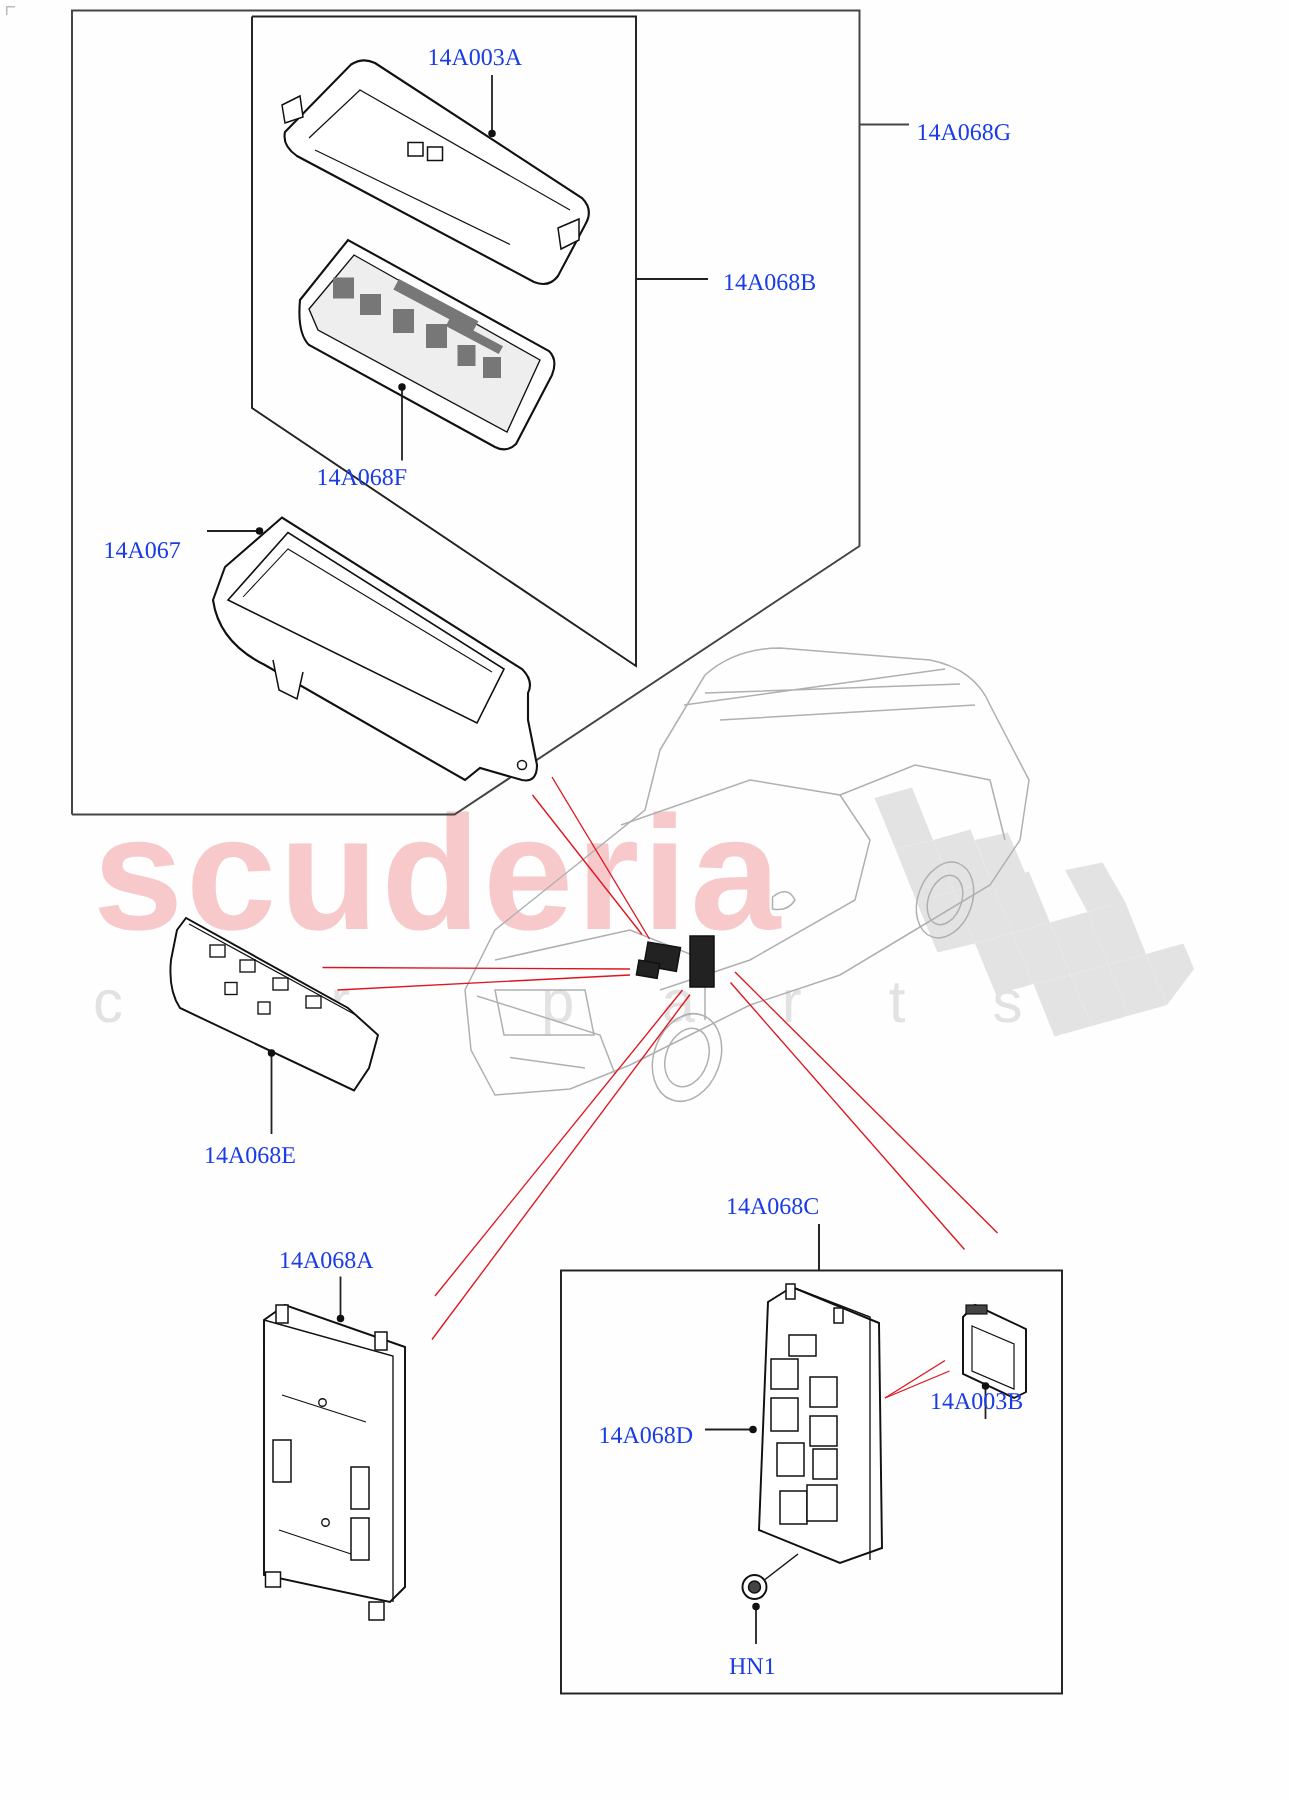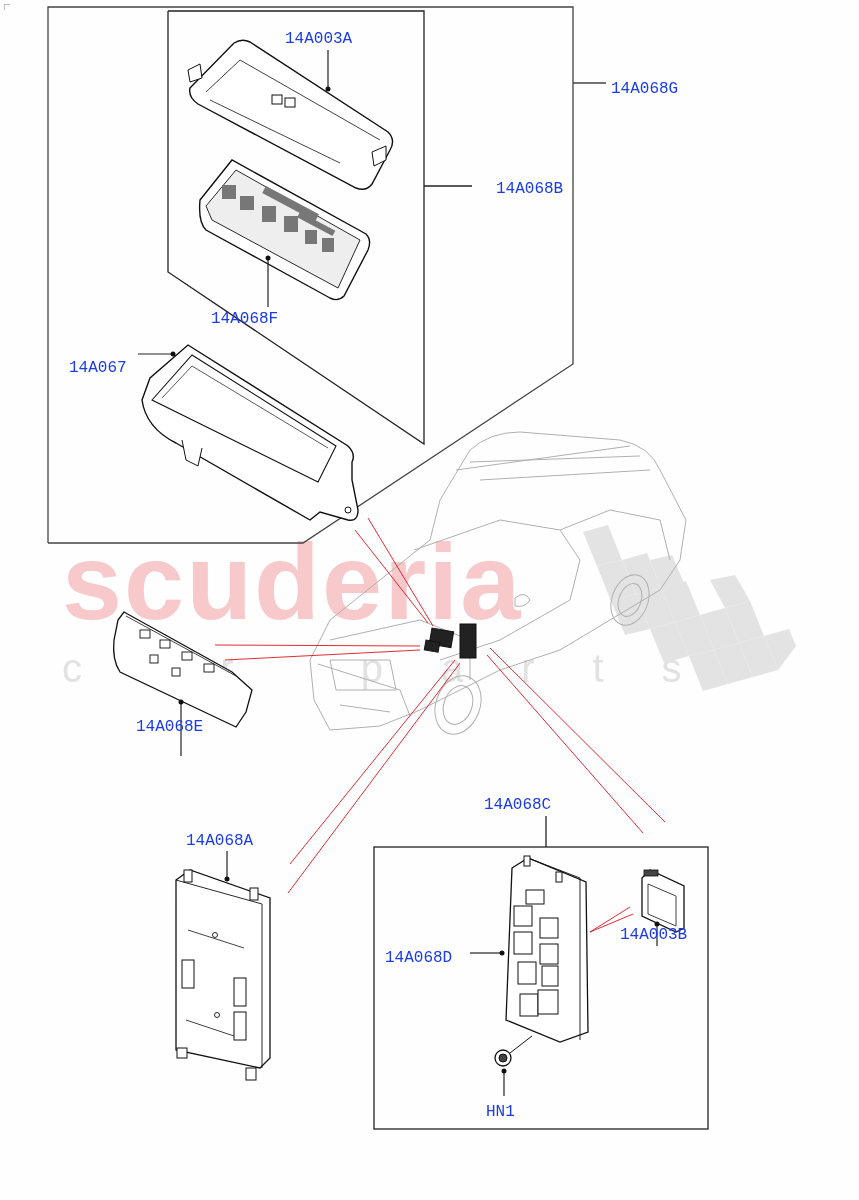--- a/index.html
+++ b/index.html
@@ -1,18 +1,18 @@
 <!DOCTYPE html>
 <html><head>
   <meta charset="utf-8">
   <style>
     html, body { margin:0; padding:0; background:#fdfefd; }
     body { width:859px; height:1200px; position:relative; overflow:hidden; font-family:"Liberation Sans", sans-serif; }
     #stage { position:absolute; left:0; top:0; width:859px; height:1200px; }
-    .label { position:absolute; font-size:16px; color:#1a3be6; font-family:Liberation Mono, monospace; white-space:nowrap; line-height:1; cursor:pointer; }
+    .label { position:absolute; font-size:16px; color:#1a3be6; font-family:Liberation Serif, serif; white-space:nowrap; line-height:1; cursor:pointer; }
     .wm-big { position:absolute; left:62px; top:528px; font-size:108px; font-weight:bold; color:#f7c9cb; letter-spacing:2px; font-family:"Liberation Sans", sans-serif; line-height:1; }
     .wm-small { position:absolute; left:62px; top:648px; font-size:40px; color:#e2e2e2; letter-spacing:58px; font-family:"Liberation Sans", sans-serif; line-height:1; }
     .corner { position:absolute; left:4px; top:4px; width:5px; height:5px; border-left:1px solid #bbb; border-top:1px solid #bbb; }
   </style>
 </head>
 <body>
 
 <div id="stage">
   <div class="corner"></div>
 
@@ -193,22 +193,22 @@
       <path d="M642,878 L650,870 L684,886 L684,928 L676,932 L642,916 Z"></path>
       <path d="M648,884 L676,896 L676,926 L648,914 Z" stroke-width="0.8"></path>
       <rect x="644" y="870" width="14" height="6" fill="#444" stroke-width="0.8"></rect>
     </g>
     <line x1="657" y1="924" x2="657" y2="946" stroke="#222" stroke-width="1.2"></line>
     <circle cx="657" cy="924" r="2.5" fill="#111"></circle>
   </svg>
 
   <span class="label" style="left:285px;top:31px">14A003A</span>
   <span class="label" style="left:611px;top:81px">14A068G</span>
-  <span class="label" style="left:496px;top:181px">14A068B</span>
+  <span class="label" style="left:482px;top:181px">14A068B</span>
   <span class="label" style="left:211px;top:311px">14A068F</span>
   <span class="label" style="left:69px;top:360px">14A067</span>
-  <span class="label" style="left:136px;top:719px">14A068E</span>
+  <span class="label" style="left:136px;top:763px">14A068E</span>
   <span class="label" style="left:186px;top:833px">14A068A</span>
   <span class="label" style="left:484px;top:797px">14A068C</span>
-  <span class="label" style="left:385px;top:950px">14A068D</span>
+  <span class="label" style="left:399px;top:950px">14A068D</span>
   <span class="label" style="left:620px;top:927px">14A003B</span>
   <span class="label" style="left:486px;top:1104px">HN1</span>
 </div>
 
 </body></html>

